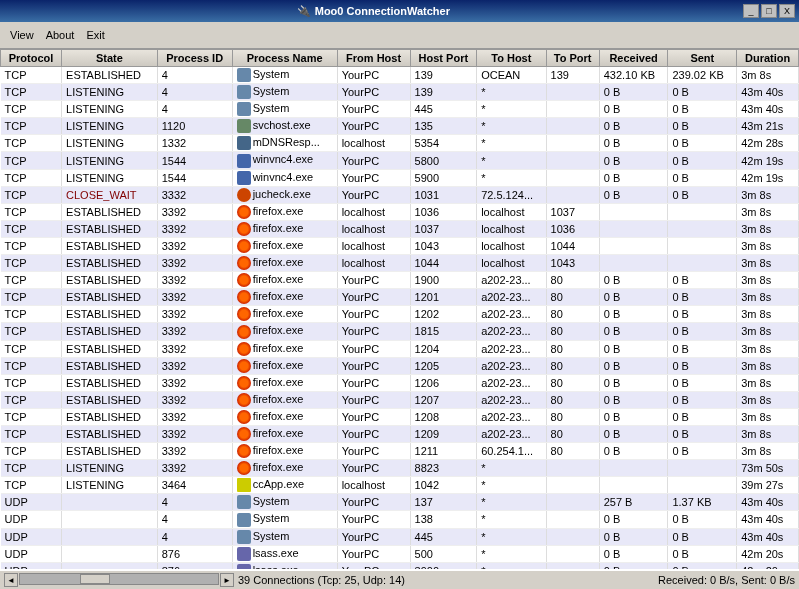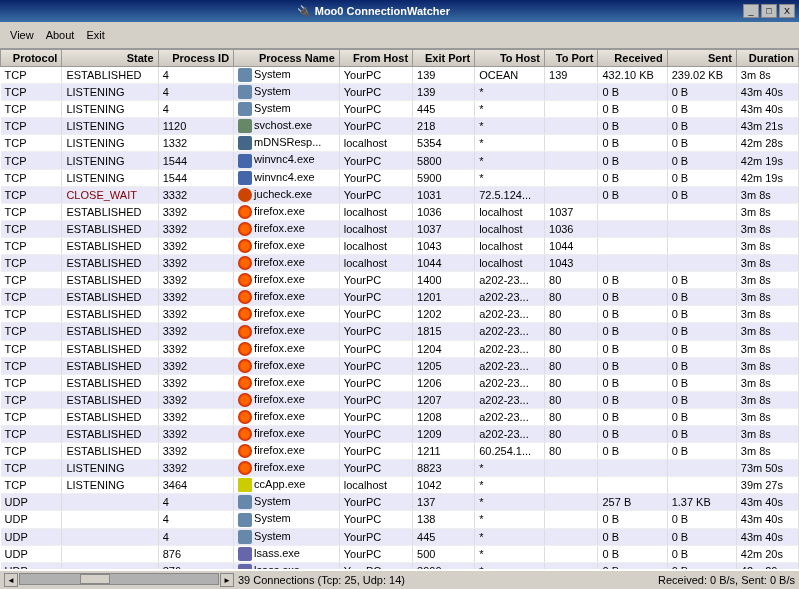--- a/index.html
+++ b/index.html
@@ -84,21 +84,21 @@
     }
     .conn-table thead {
       background: linear-gradient(to bottom, #e8e4dc, #ccc8c0);
       position: sticky;
       top: 0;
       z-index: 10;
     }
     .conn-table thead th {
       border: 1px solid #999;
       padding: 2px 4px;
-      text-align: right;
+      text-align: center;
       font-weight: bold;
       white-space: nowrap;
       cursor: pointer;
       user-select: none;
     }
 
     .table-scroll {
       flex: 1;
       overflow-y: auto;
       overflow-x: auto;
@@ -239,21 +239,21 @@
 <div class="table-container">
   <div class="table-scroll">
     <table class="conn-table">
       <thead>
         <tr>
           <th>Protocol</th>
           <th>State</th>
           <th>Process ID</th>
           <th>Process Name</th>
           <th>From Host</th>
-          <th>Exit Port</th>
+          <th>Host Port</th>
           <th>To Host</th>
           <th>To Port</th>
           <th>Received</th>
           <th>Sent</th>
           <th>Duration</th>
         </tr>
       </thead>
       <tbody id="table-body">
       <tr>
             <td>TCP</td>
@@ -293,21 +293,21 @@
             <td>0 B</td>
             <td>0 B</td>
             <td>43m 40s</td>
           </tr>
           <tr class="row-alt">
             <td>TCP</td>
             <td>LISTENING</td>
             <td>1120</td>
             <td><span class="proc-icon svchost-icon"></span>svchost.exe</td>
             <td>YourPC</td>
-            <td>218</td>
+            <td>135</td>
             <td>*</td>
             <td></td>
             <td>0 B</td>
             <td>0 B</td>
             <td>43m 21s</td>
           </tr>
           <tr>
             <td>TCP</td>
             <td>LISTENING</td>
             <td>1332</td>
@@ -410,21 +410,21 @@
             <td></td>
             <td></td>
             <td>3m 8s</td>
           </tr>
           <tr>
             <td>TCP</td>
             <td>ESTABLISHED</td>
             <td>3392</td>
             <td><span class="proc-icon firefox-icon"></span>firefox.exe</td>
             <td>YourPC</td>
-            <td>1400</td>
+            <td>1900</td>
             <td>a202-23...</td>
             <td>80</td>
             <td>0 B</td>
             <td>0 B</td>
             <td>3m 8s</td>
           </tr>
           <tr class="row-alt">
             <td>TCP</td>
             <td>ESTABLISHED</td>
             <td>3392</td>

